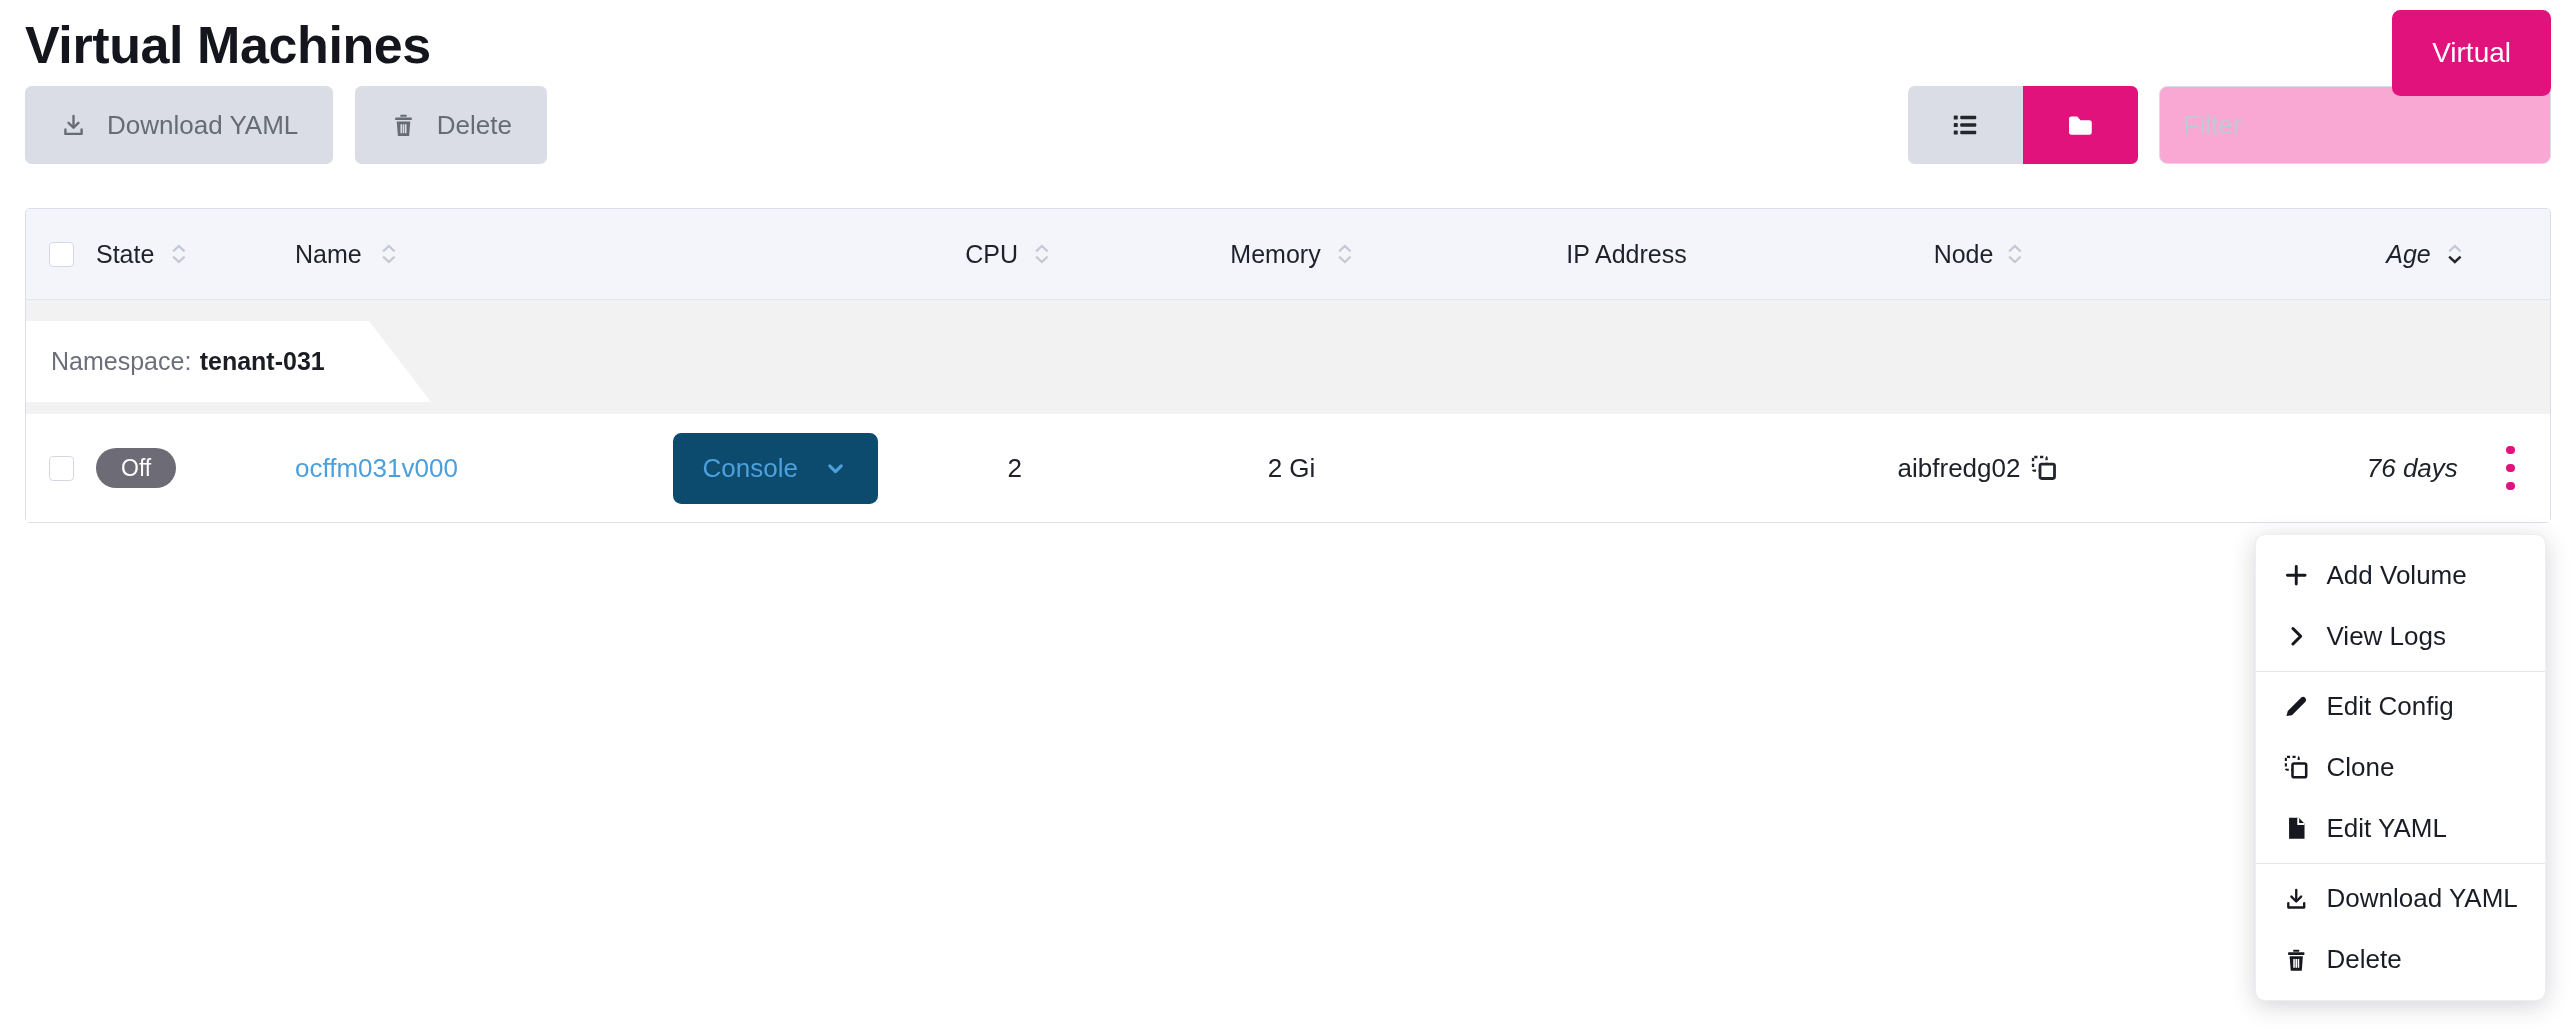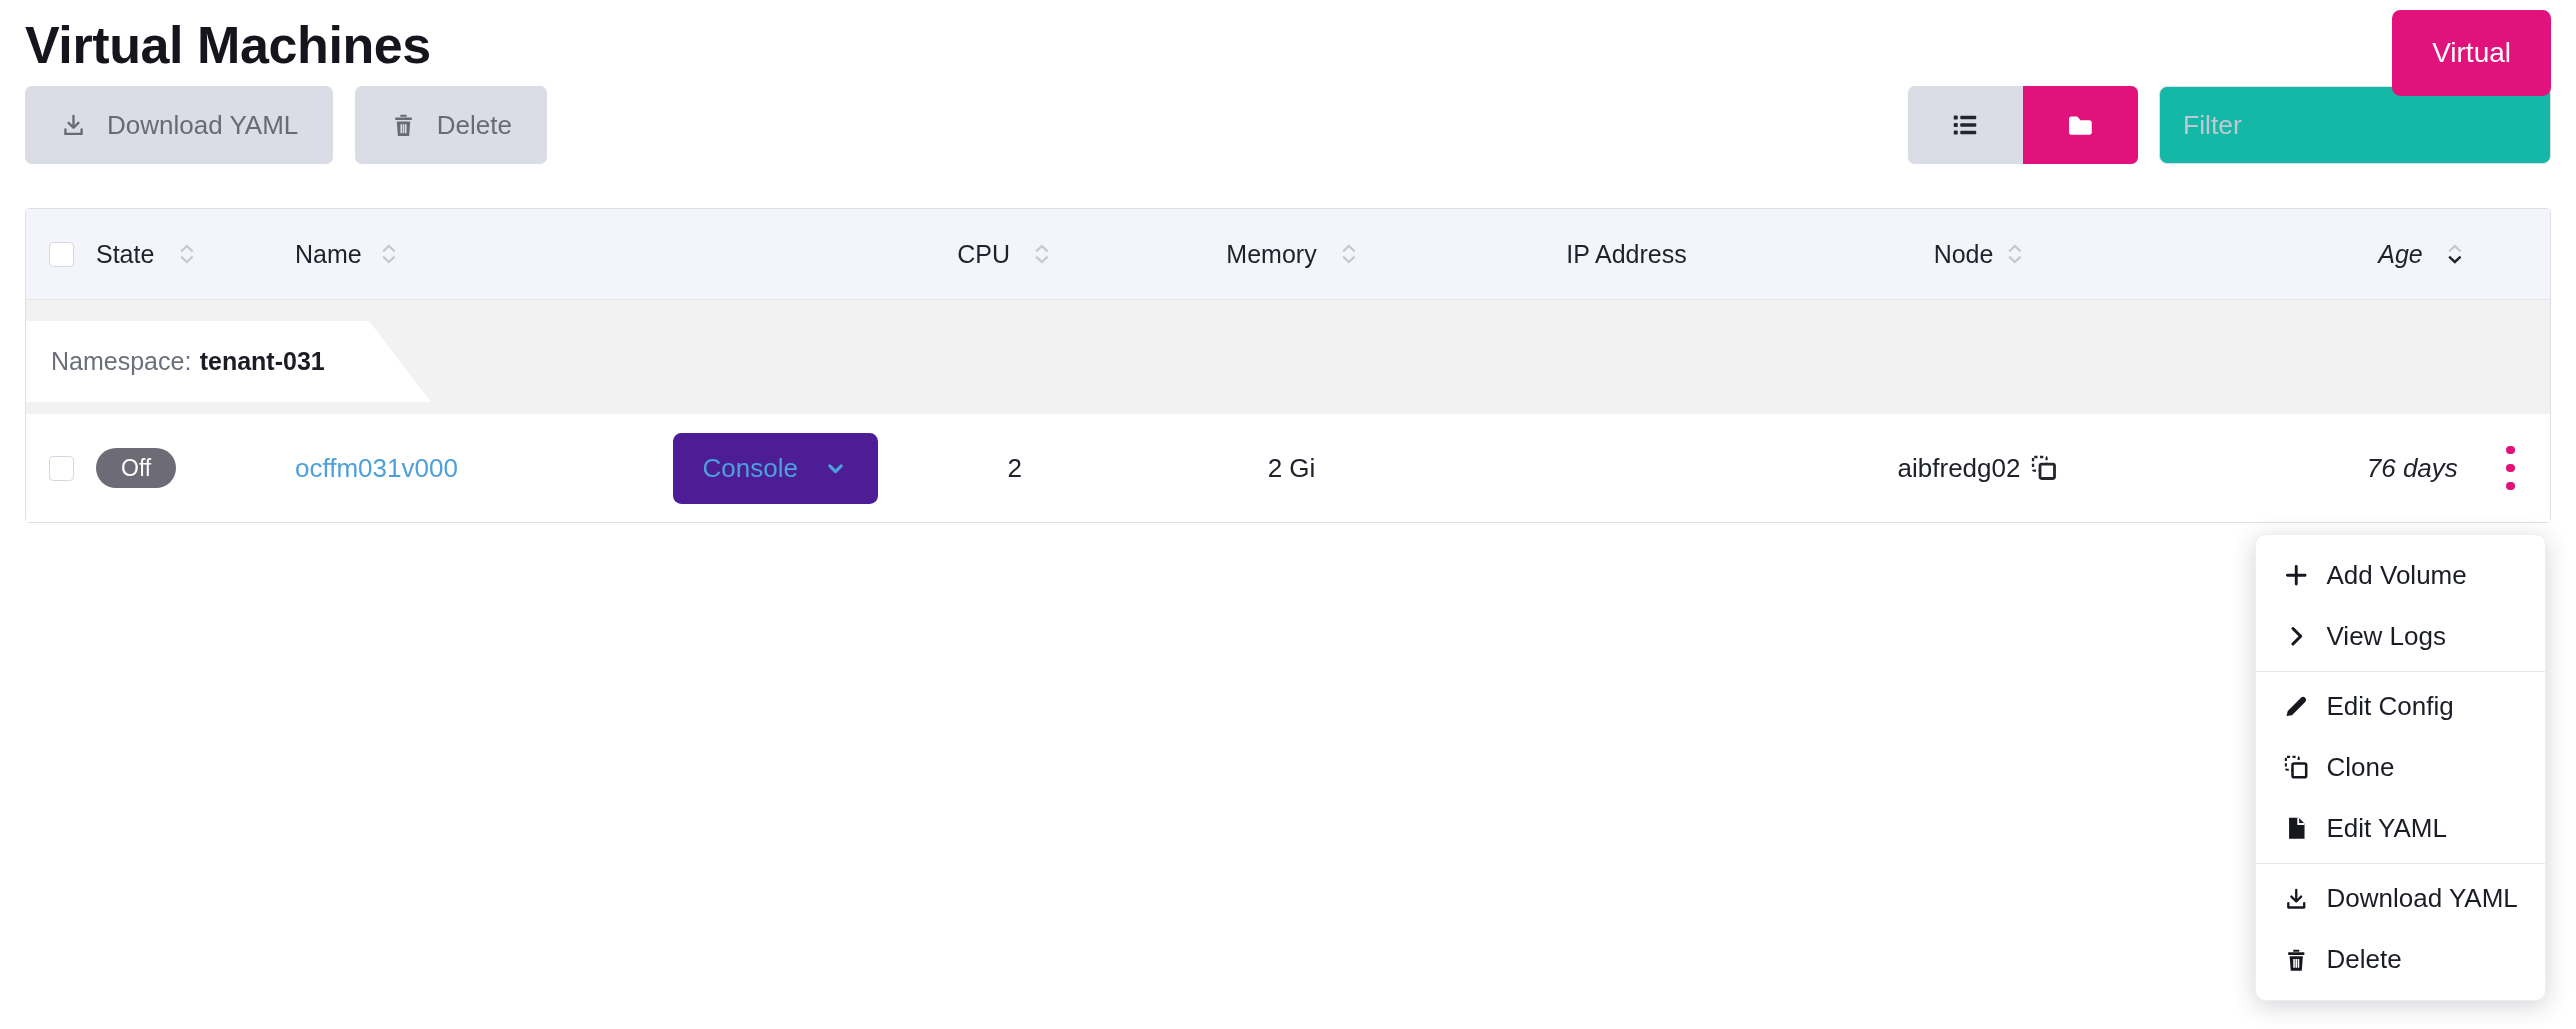--- a/index.html
+++ b/index.html
@@ -40,34 +40,34 @@
     font-size:26px;border-radius:6.6px;
   }
   .btn-gray svg{width:27px;height:27px;}
   .list-controls{display:flex;gap:21.5px;}
   .view-toggle{display:flex;border-radius:6.6px;overflow:hidden;}
   .seg{width:115px;display:flex;align-items:center;justify-content:center;background:var(--btn-gray-bg);color:#24252D;}
   .seg.active{background:var(--primary);color:#fff;}
   .seg svg{width:30px;height:30px;}
   .filter{
     width:392px;height:78px;border:1.7px solid #DADCE6;border-radius:8.3px;
-    font-size:26.5px;padding:0 23px;color:var(--text);outline:none;background:#14b8a6;
+    font-size:26.5px;padding:0 23px;color:var(--text);outline:none;background:#f9a8d4;
     font-family:inherit;
   }
   .filter::placeholder{color:#C3C7D4;}
 
   
   .table{margin:44px 25px 0;border:1.7px solid var(--table-border);border-radius:5px;}
   .thead{
     display:grid;grid-template-columns:var(--cols);height:91px;align-items:center;
     background:var(--header-bg);border-bottom:1.7px solid #E3E4EE;border-radius:4.1px 4.1px 0 0;
     font-size:25px;color:#1F222C;
   }
   .cell{display:flex;align-items:center;}
-  .th{gap:21px;}
+  .th{gap:13px;}
   .c-check{justify-content:flex-start;padding-left:23px;}
   .c-cpu{justify-content:flex-end;padding-right:43px;}
   .c-memory{justify-content:center;}
   .c-ip{justify-content:center;}
   .c-node{justify-content:center;gap:10px;}
   .c-age{justify-content:flex-end;padding-right:8.3px;font-style:italic;}
   .c-kebab{justify-content:center;}
   .trow .c-cpu{padding-right:71px;}
   .trow .c-age{padding-right:13.2px;font-size:26px;}
 
@@ -87,21 +87,21 @@
   .ns-value{color:#1B1C24;font-weight:700;margin-left:8.3px;}
 
   .trow{display:grid;grid-template-columns:var(--cols);height:108px;align-items:center;background:#fff;font-size:26px;}
   .badge{
     background:#6C6B76;color:#fff;font-size:23px;padding:6.6px 25px;border-radius:826px;
   }
   .vm-link{color:var(--link);font-size:26px;text-decoration:none;cursor:pointer;}
   .c-name{gap:16.5px;}
   .console-btn{
     margin-left:auto;margin-right:0;height:71px;padding:0 30px;border-radius:8.3px;
-    background:#4c1d95;color:var(--link);font-size:26px;display:flex;align-items:center;gap:25px;
+    background:#0c4a6e;color:var(--link);font-size:26px;display:flex;align-items:center;gap:25px;
   }
   .console-btn svg{width:25px;height:25px;}
   .copy-btn{display:inline-flex;cursor:pointer;color:#23242C;}
   .copy-btn svg{width:28px;height:28px;}
   .kebab{display:flex;flex-direction:column;gap:10px;align-items:center;padding:6.6px 11.6px;}
   .kebab i{width:8.3px;height:8.3px;border-radius:50%;background:var(--primary);}
 
   
   .menu{
     position:absolute;left:2255px;top:534px;width:291px;background:#fff;

